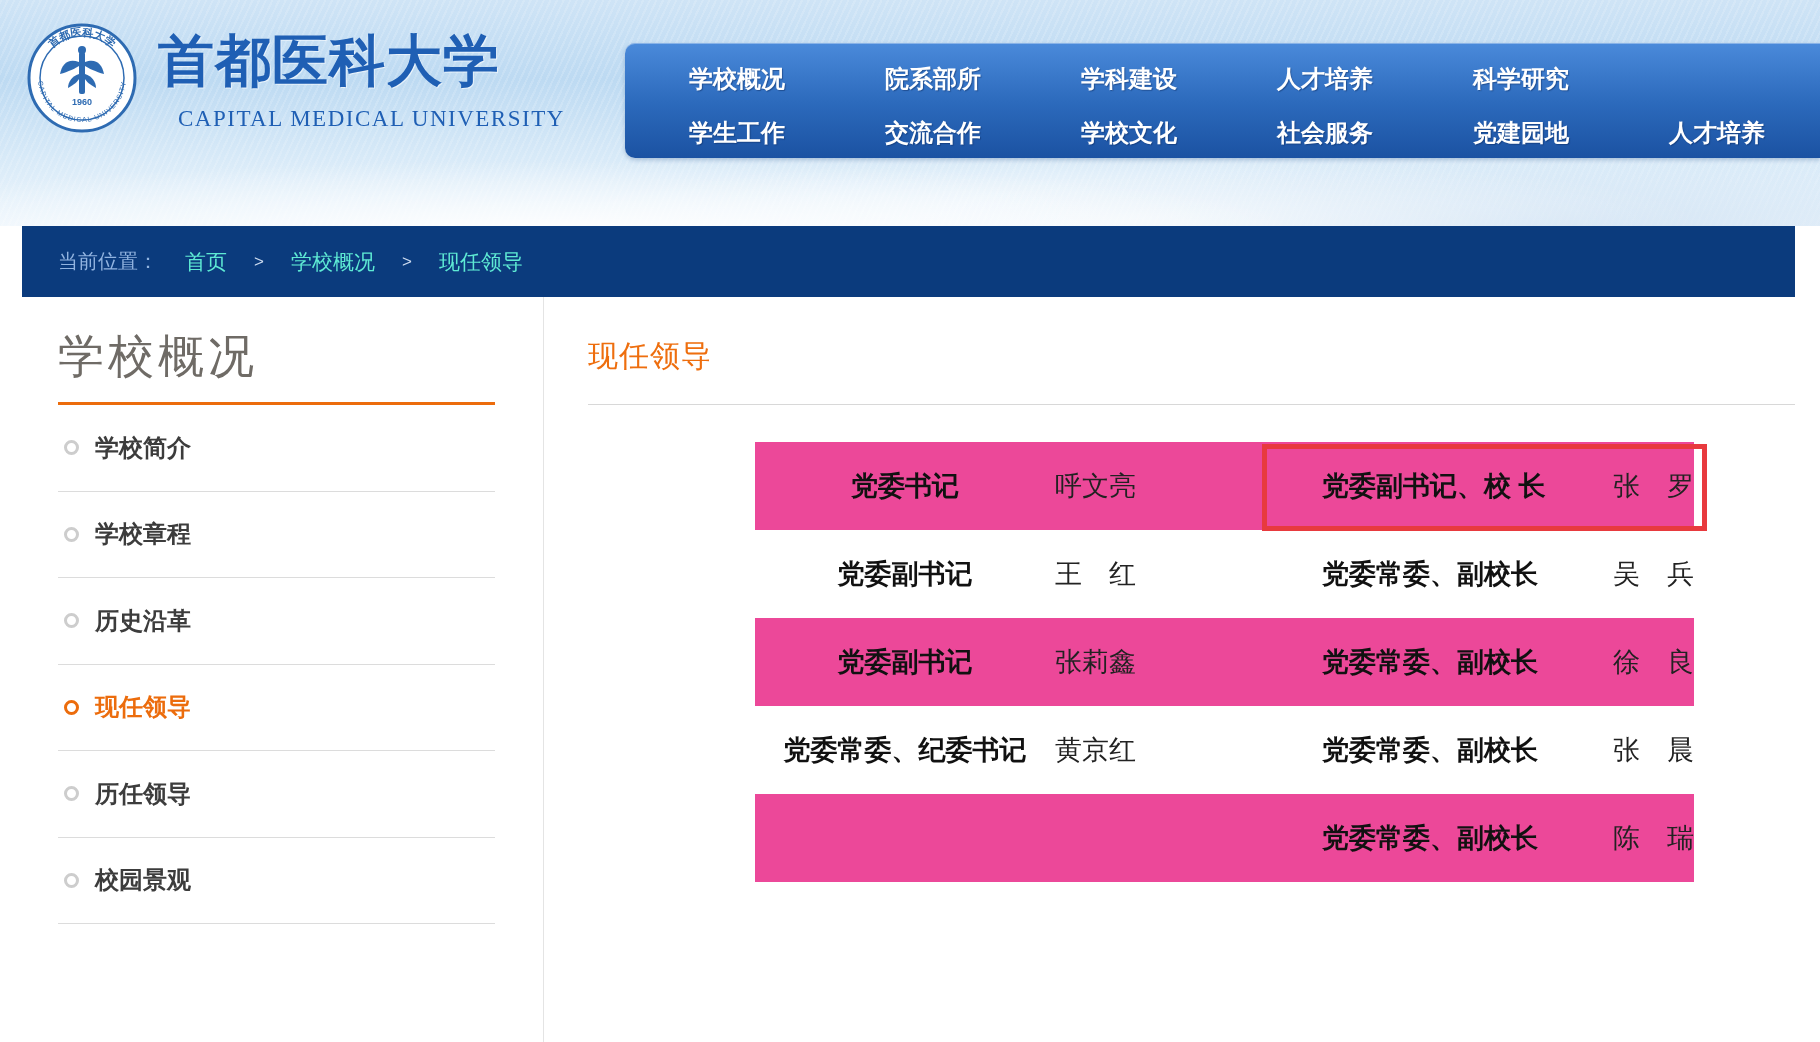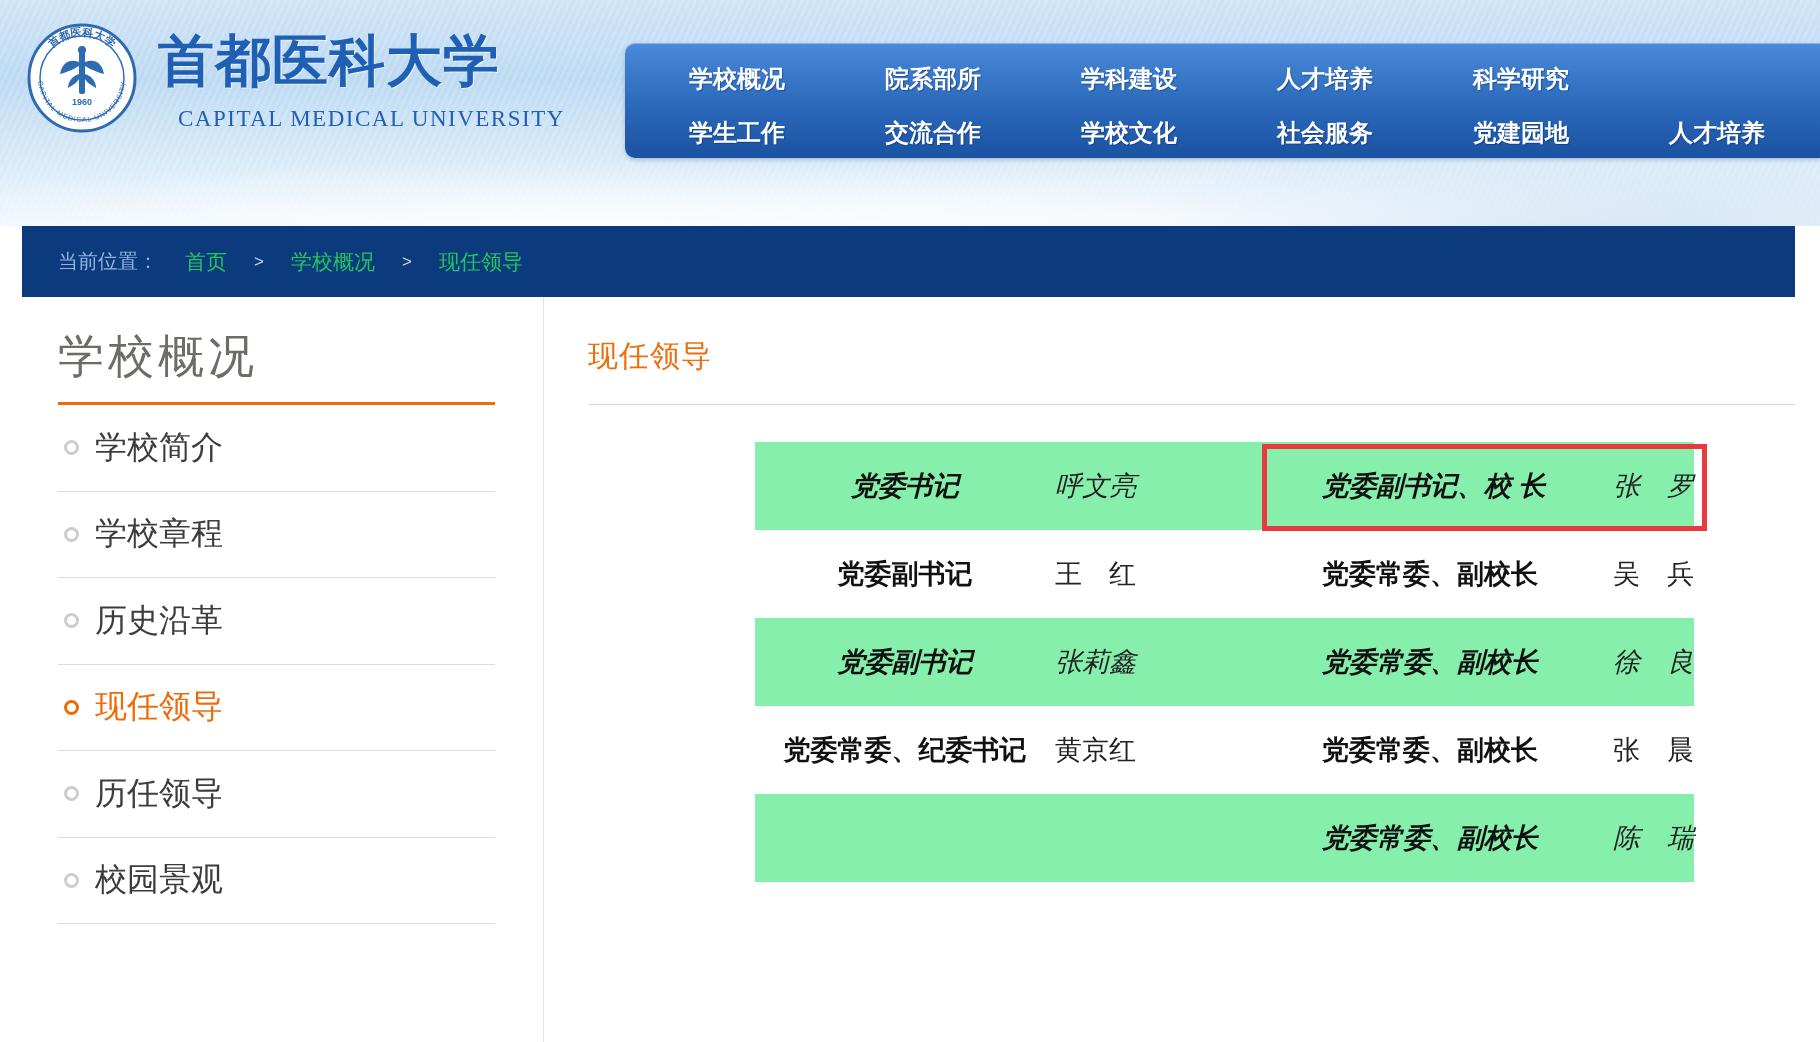--- a/index.html
+++ b/index.html
@@ -51,50 +51,50 @@
     width:196px;height:44px;line-height:44px;text-align:center;flex:0 0 196px;
     color:#ffffff;font-size:24px;font-weight:bold;cursor:pointer;white-space:nowrap;
     text-shadow:1px 1px 1px rgba(10,40,90,.45);
   }
   
   .breadcrumb{
     position:absolute;left:22px;top:226px;width:1773px;height:71px;background:#0b3b7d;
     display:flex;align-items:center;padding-left:36px;box-sizing:border-box;gap:27px;z-index:5;
   }
   .crumb-label{color:#92b4e0;font-size:20px;}
-  .crumb-link{color:#22c55e;font-size:21px;cursor:pointer;white-space:nowrap;}
+  .crumb-link{color:#5eead4;font-size:21px;cursor:pointer;white-space:nowrap;}
   .crumb-sep{color:#cddcf0;font-size:17px;}
   
   .side-title{
     position:absolute;left:58px;top:326px;
     font-size:46px;color:#6f6b66;letter-spacing:4px;white-space:nowrap;
   }
   .side-rule{position:absolute;left:58px;top:402px;width:437px;height:3px;background:#ec6c0c;}
   .side-list{position:absolute;left:58px;top:405px;width:437px;}
   .side-item{
     height:85.5px;display:flex;align-items:center;gap:16px;padding-left:6px;
     border-bottom:1px solid #dcdcdc;cursor:pointer;
   }
   .bullet{
     width:9px;height:9px;border-radius:50%;background:#fff;
     border:3px solid #cdcdcd;flex:0 0 auto;
   }
   .side-item.active .bullet{border-color:#ec6c0c;}
-  .side-label{font-size:32px;color:#3c3c3c;white-space:nowrap;}
+  .side-label{font-size:24px;color:#3c3c3c;white-space:nowrap;font-weight:bold;}
   .side-item.active .side-label{color:#ec6c0c;}
   .vsep{position:absolute;left:543px;top:297px;width:1px;height:745px;background:#e4e4e4;}
   
   .content-title{
     position:absolute;left:588px;top:336px;
     font-size:30px;color:#ee6e0e;letter-spacing:1px;white-space:nowrap;
   }
   .content-rule{position:absolute;left:588px;top:404px;width:1207px;height:1px;background:#d8d8d8;}
   .lead-table{position:absolute;left:755px;top:442px;width:939px;}
   .lead-row{position:relative;height:88px;width:939px;}
-  .lead-row.gray{background:#86efac;font-style:italic;}
+  .lead-row.gray{background:#ec4899;}
   .cell{position:absolute;top:0;height:88px;line-height:88px;font-size:27px;white-space:nowrap;}
   .cell.title{font-weight:bold;color:#111111;}
   .cell.name{color:#222222;}
   .c1{left:0;width:300px;text-align:center;}
   .c2{left:300px;width:155px;text-align:left;}
   .c3{left:535px;width:250px;text-align:left;margin-left:32px;}
   .c4{left:795px;width:144px;text-align:right;}
   .highlight-box{
     position:absolute;left:1262px;top:444px;width:445px;height:87px;
     border:5px solid #e83a3e;box-sizing:border-box;z-index:6;

